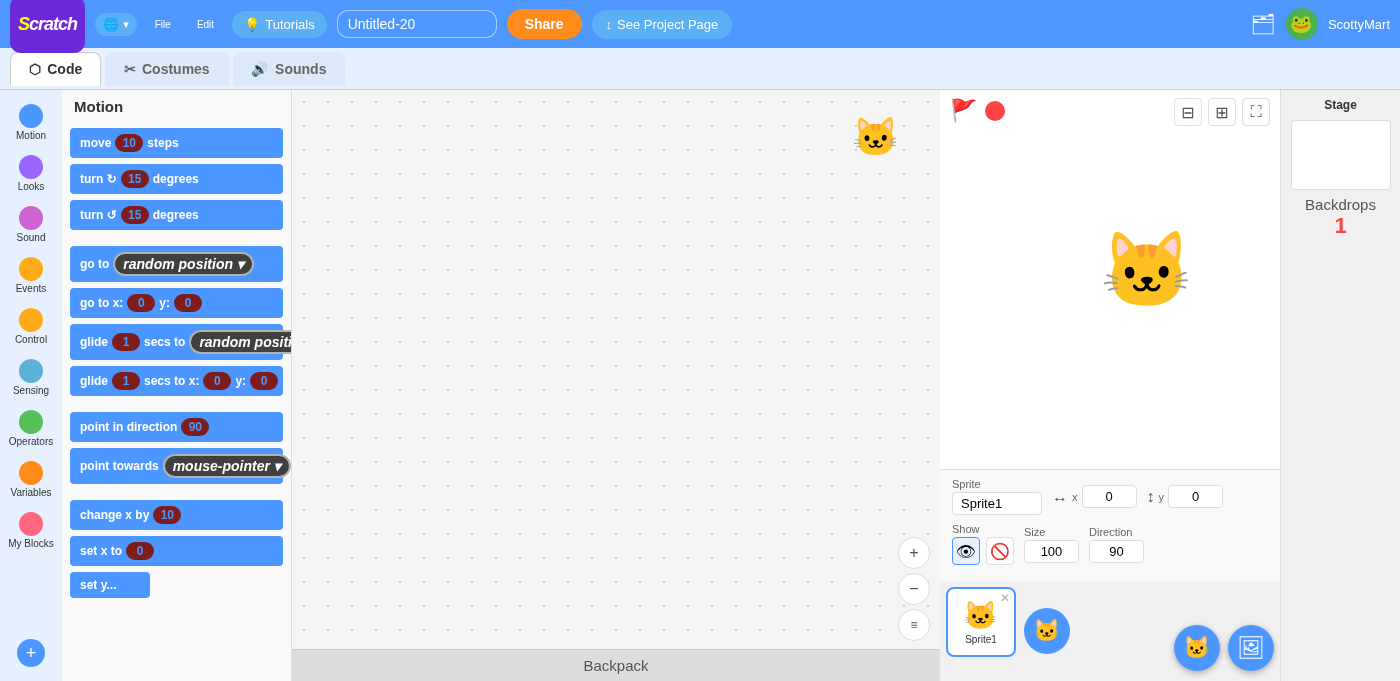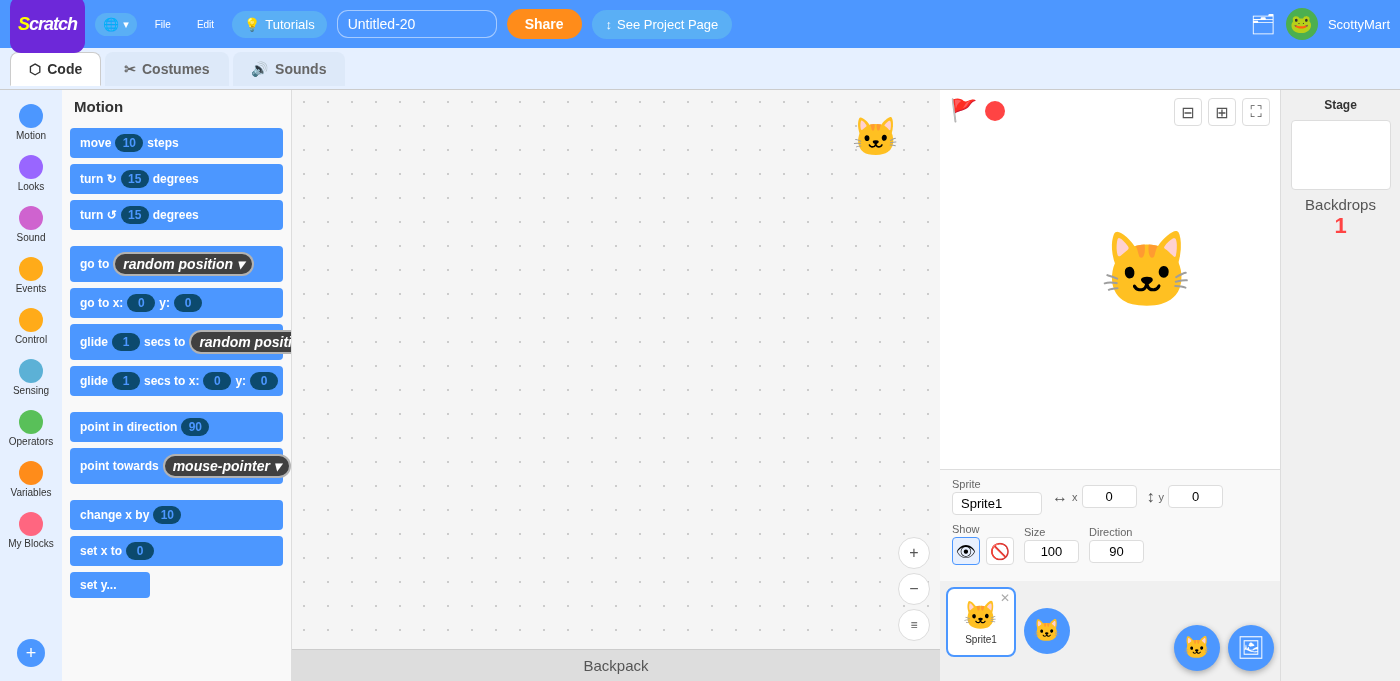--- a/index.html
+++ b/index.html
@@ -186,21 +186,21 @@
       padding: 6px 10px;
       margin: 3px 0;
       font-size: 12px;
       font-weight: 600;
       cursor: grab;
       white-space: nowrap;
       gap: 4px;
       width: 100%;
     }
     .block-input {
-      background: #0c4a6e;
+      background: #7f1d1d;
       color: #4c97ff;
       border-radius: 12px;
       padding: 2px 7px;
       font-size: 12px;
       font-weight: bold;
       min-width: 28px;
       text-align: center;
       display: inline-block;
     }
     .block-dropdown {

